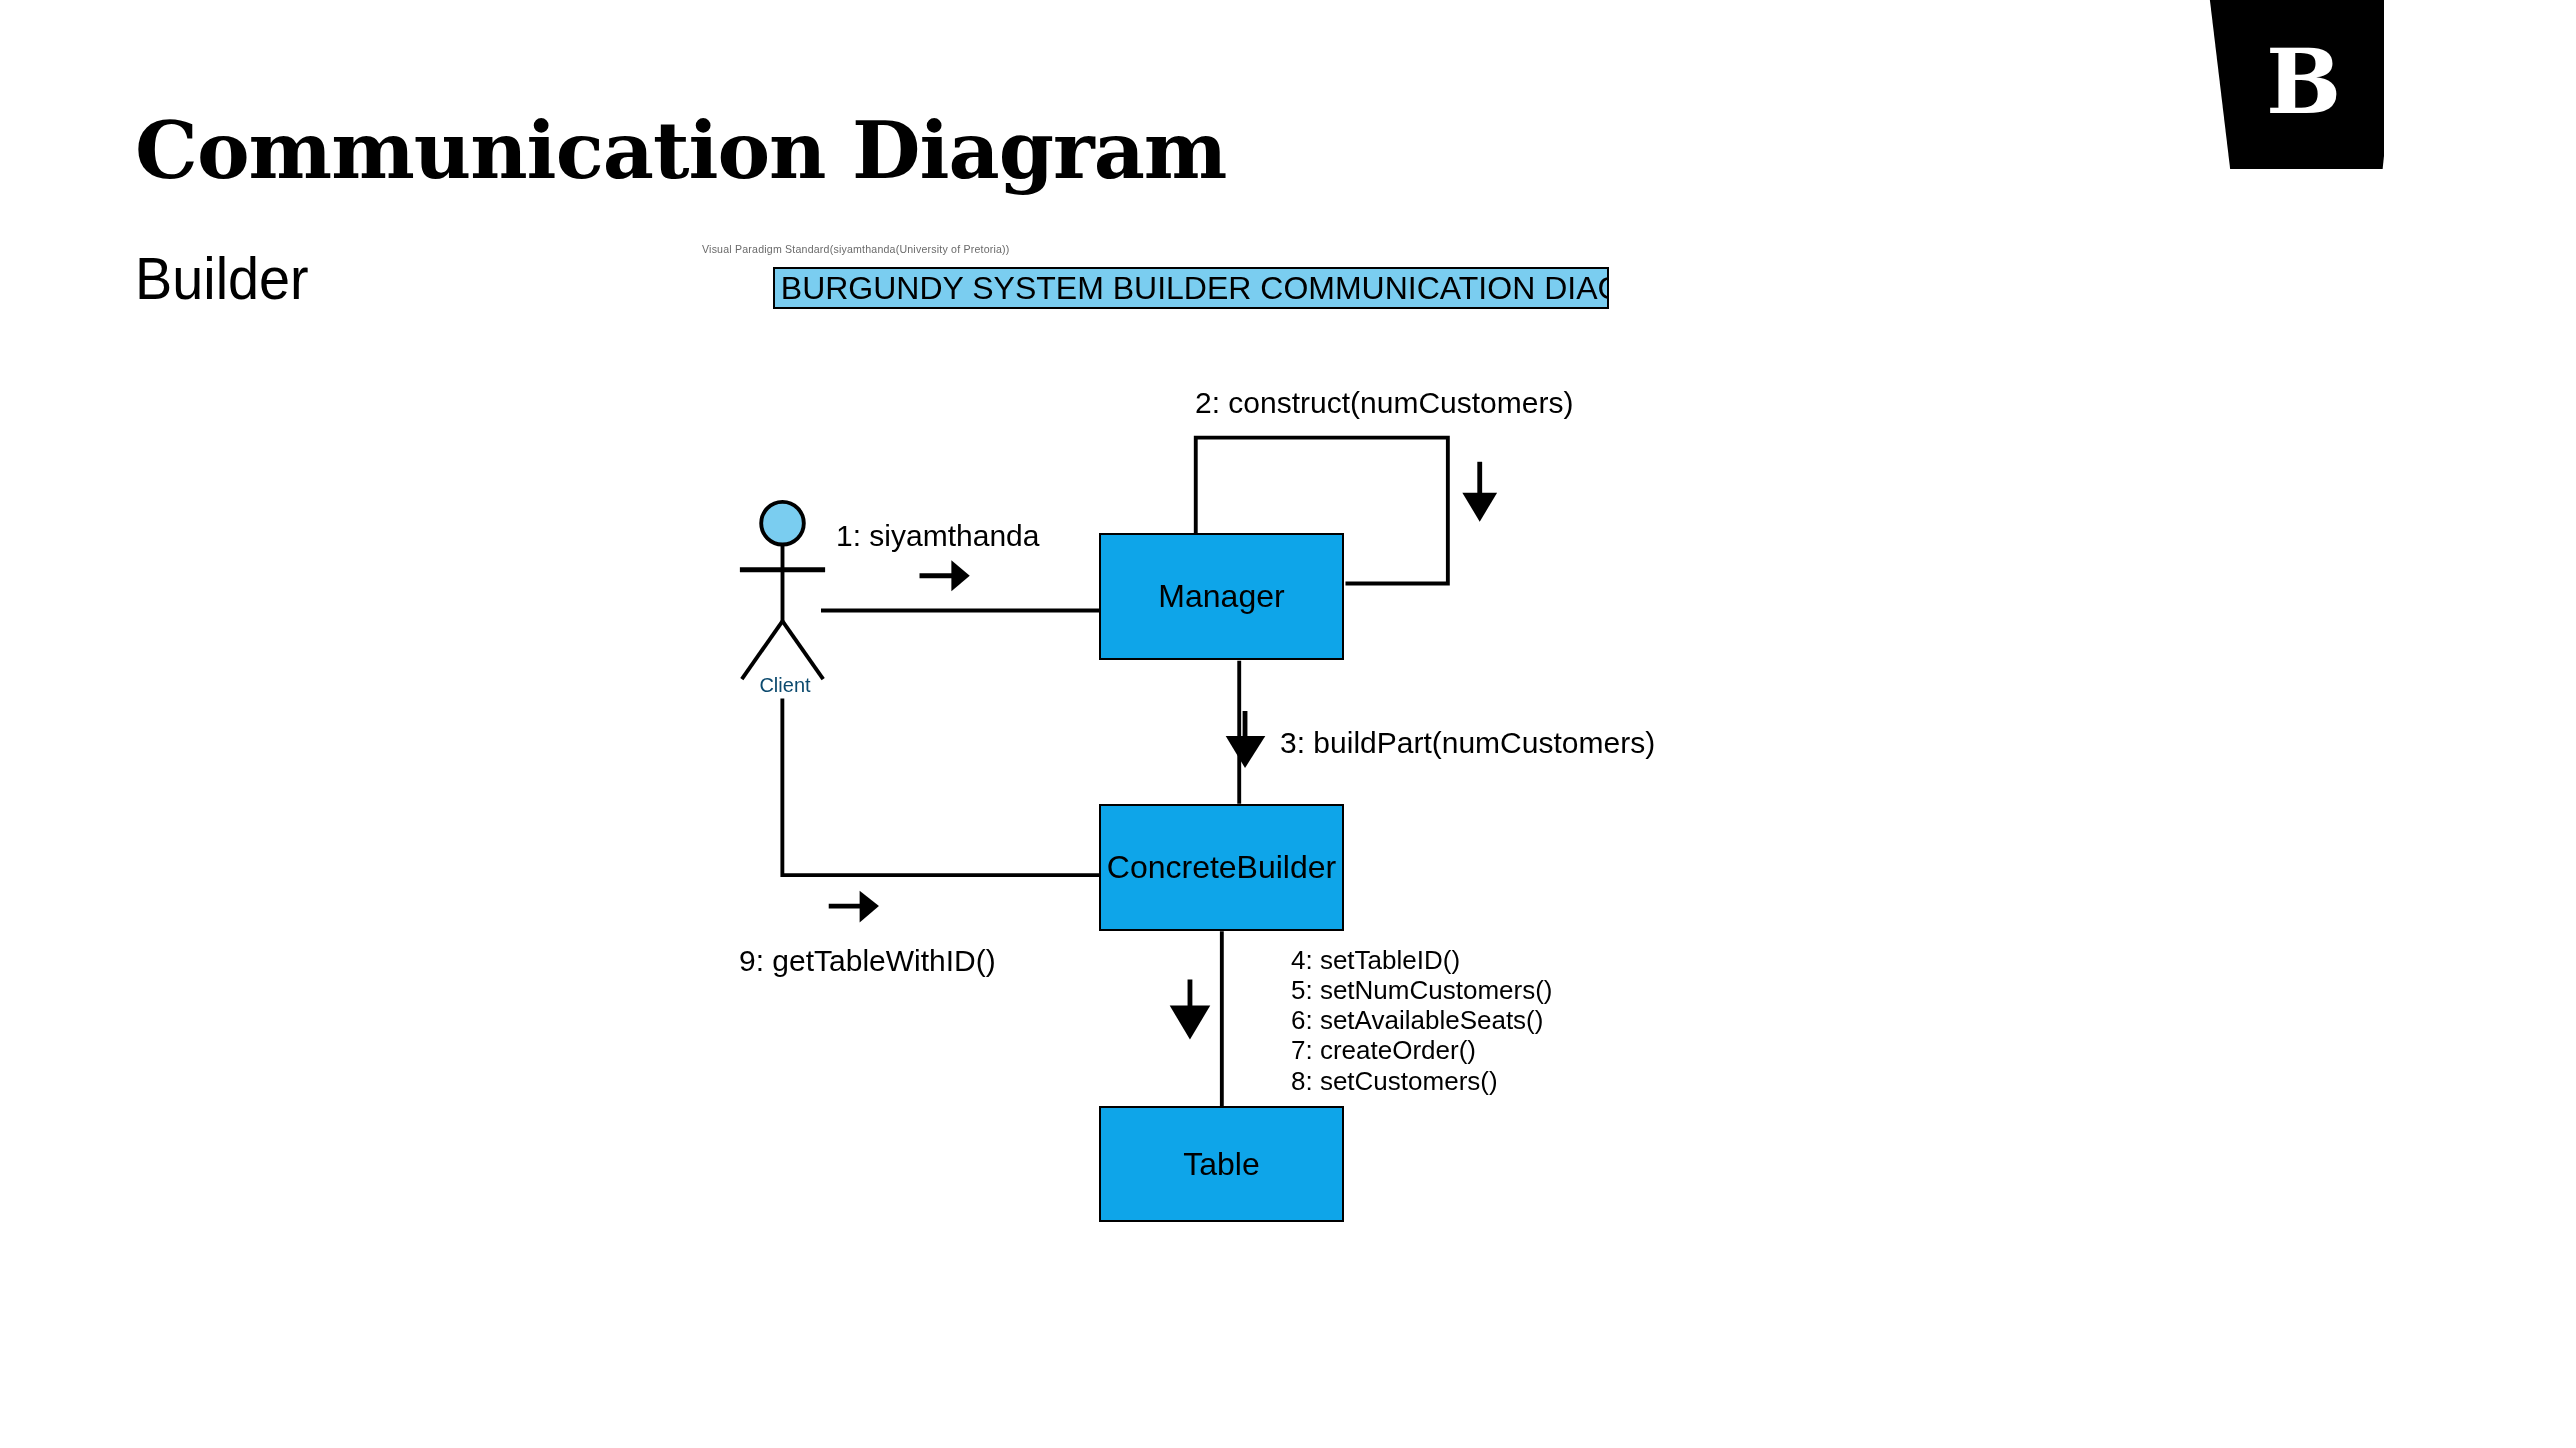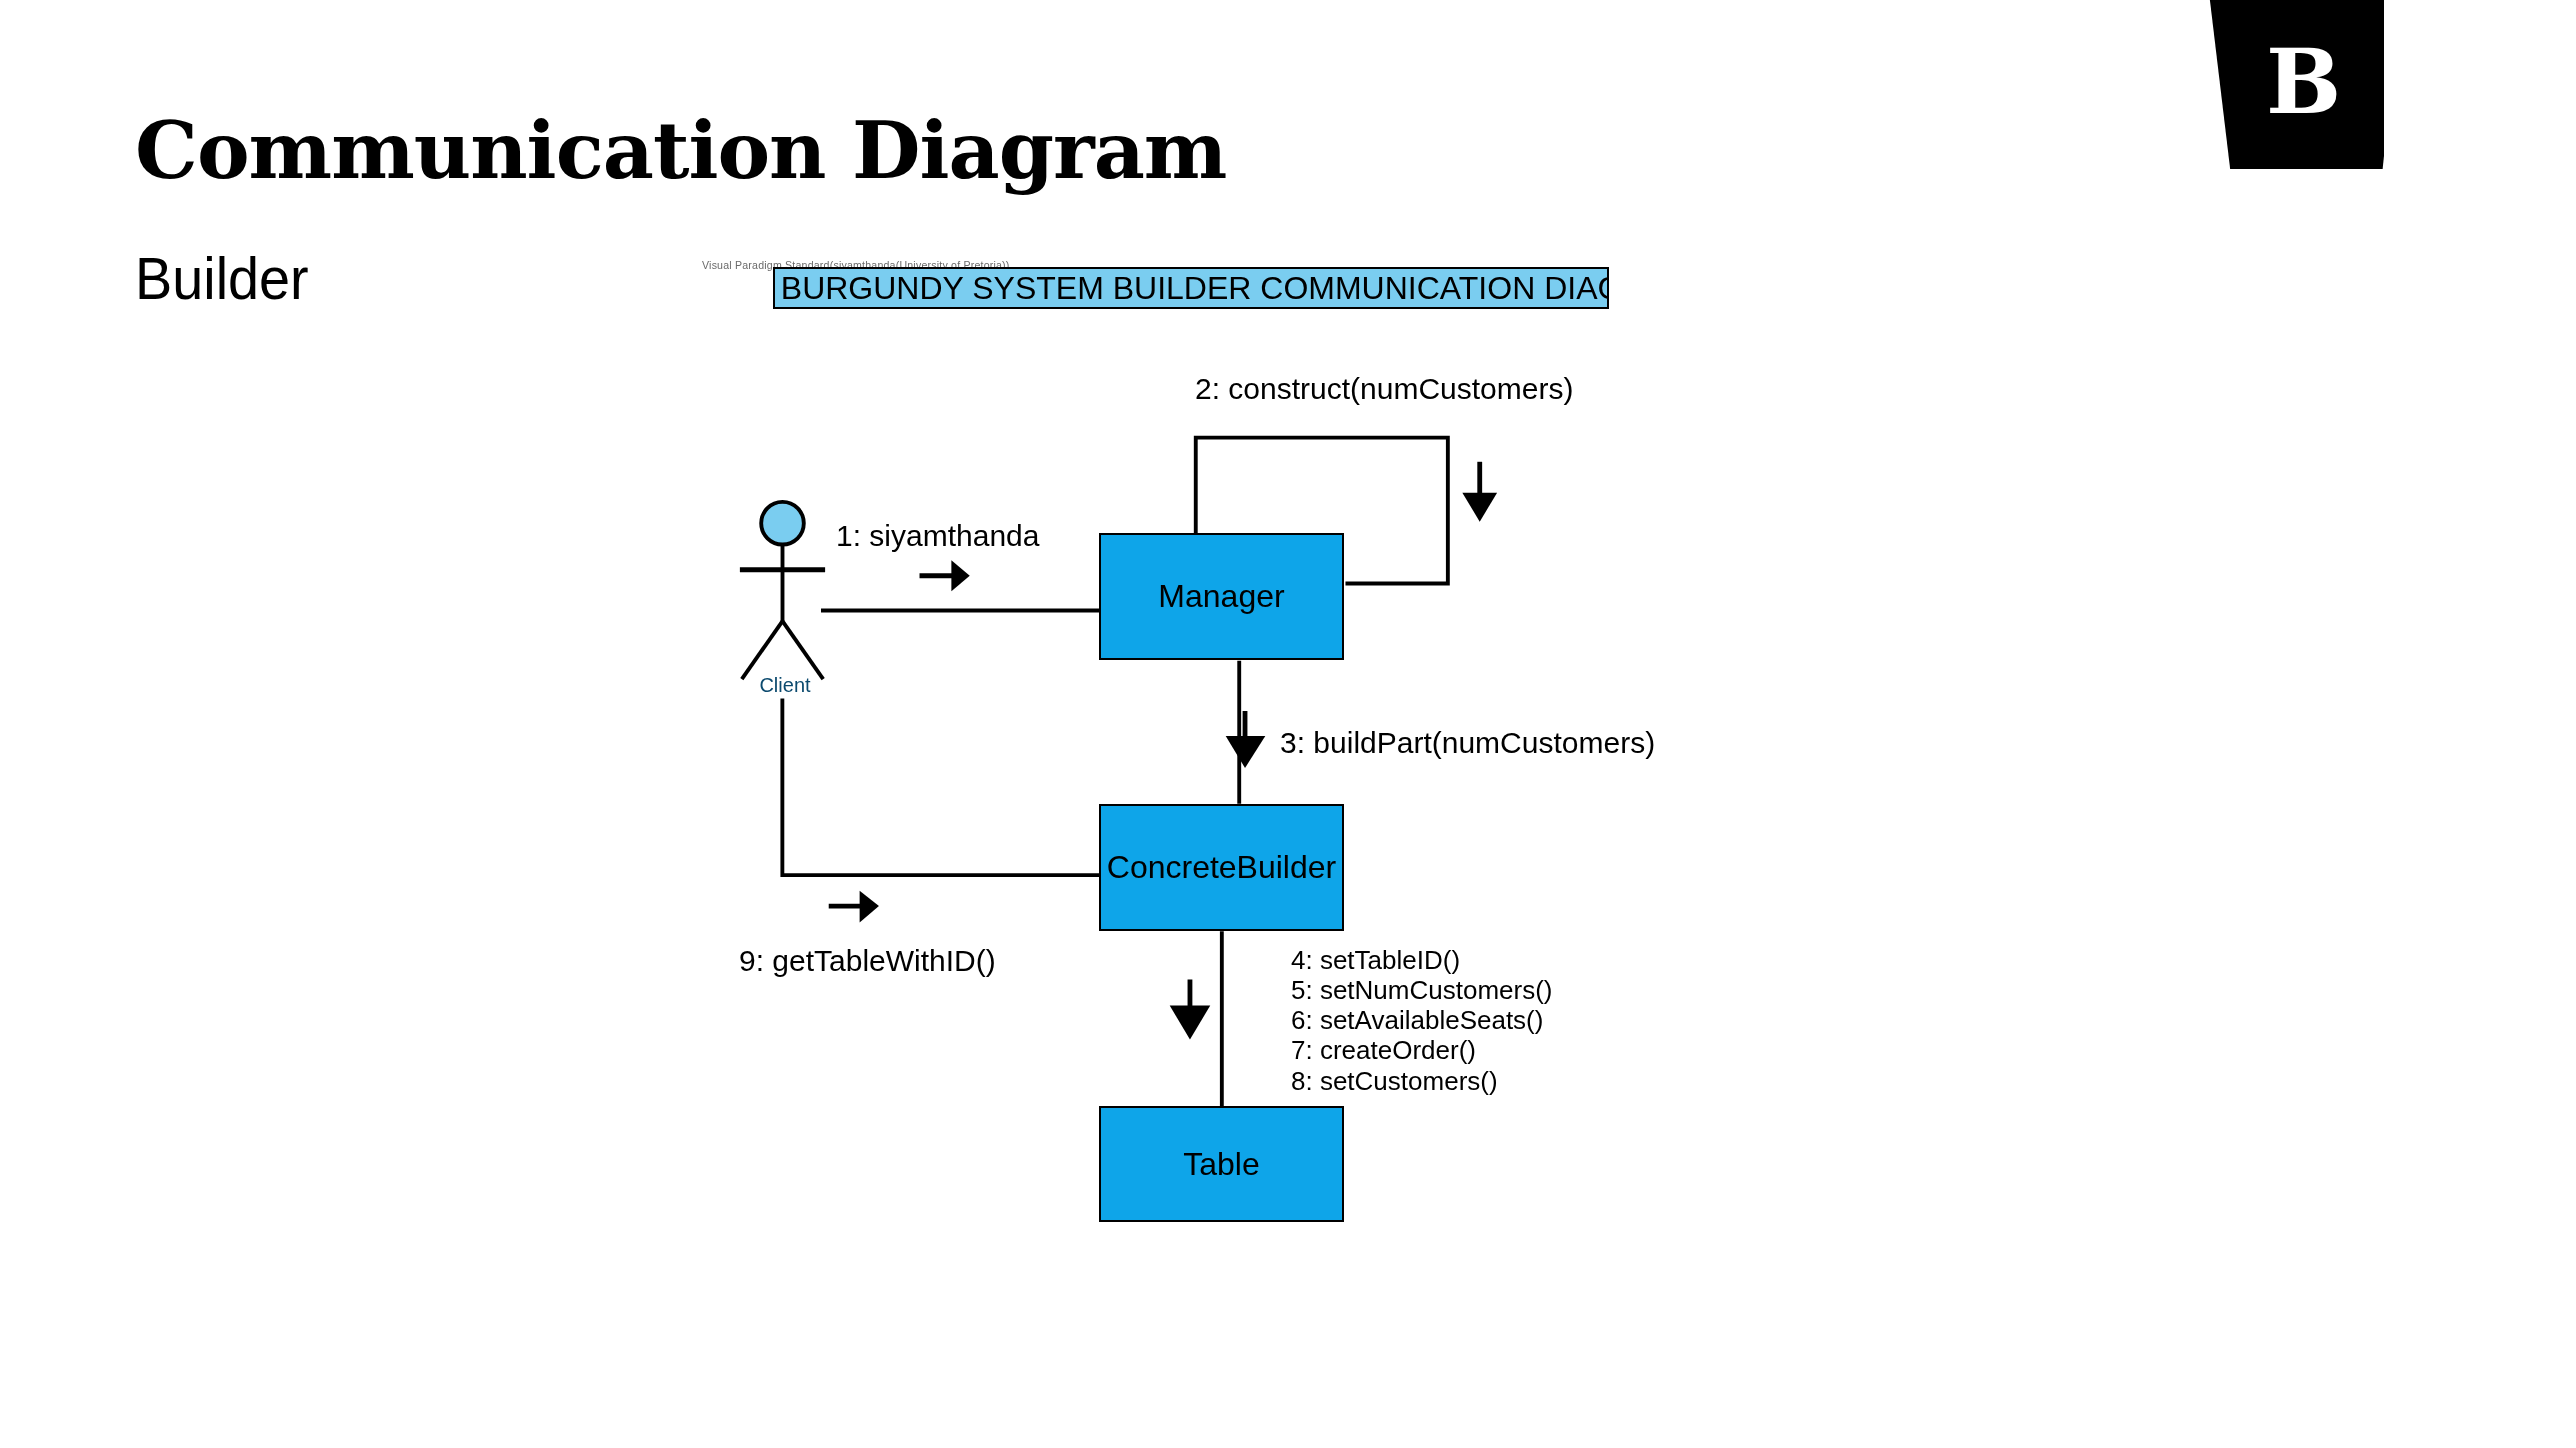--- a/index.html
+++ b/index.html
@@ -79,21 +79,20 @@
   }
   #watermark {
     position: absolute;
     left: 702px;
     top: 243px;
     font-family: "Liberation Sans", sans-serif;
     font-size: 10.6px;
     color: #6a6a6a;
     white-space: nowrap;
     letter-spacing: 0.2px;
-    margin-top: 16px;
   }
 
   
   #diagram-banner {
     position: absolute;
     left: 773px;
     top: 267px;
     width: 836px;
     height: 42px;
     background: #7ACDF0;
@@ -147,21 +146,21 @@
 
   
   .msg-label {
     position: absolute;
     font-size: 30px;
     color: #000000;
     white-space: nowrap;
     line-height: 1.16;
   }
   #msg-1 { left: 836px;  top: 519px; }
-  #msg-2 { left: 1195px; top: 372px; }
+  #msg-2 { left: 1195px; top: 386px; }
   #msg-3 { left: 1280px; top: 726px; }
   #msg-9 { left: 739px;  top: 944px; }
   #msg-group-4-8 { left: 1291px; top: 945px; }
   #msg-group-4-8 div { font-size: 26px; }
 </style>
 </head>
 <body>
 
 <div id="slide">
 

